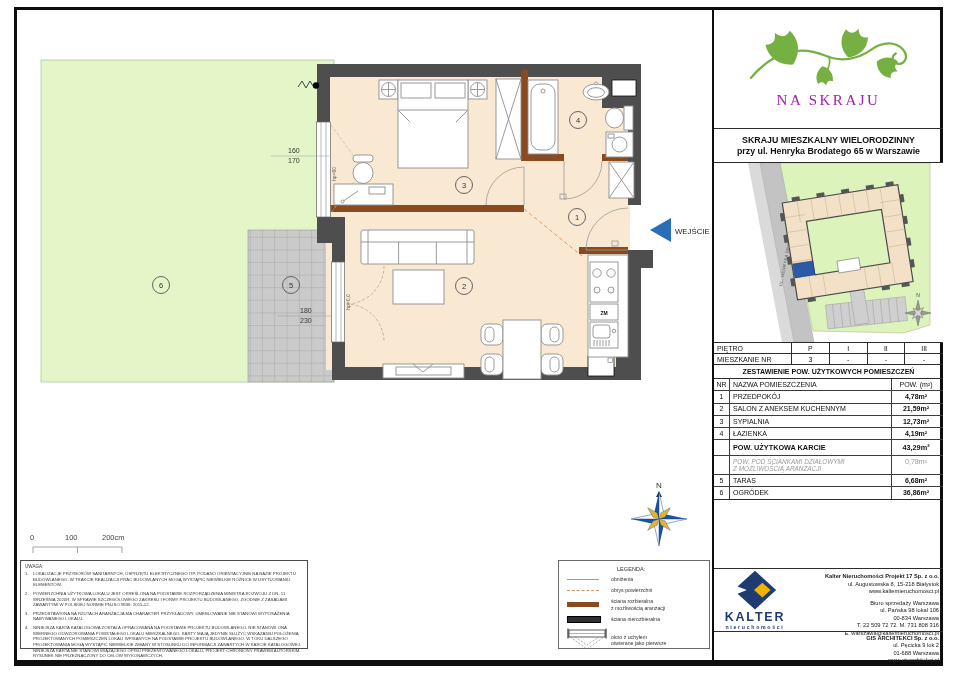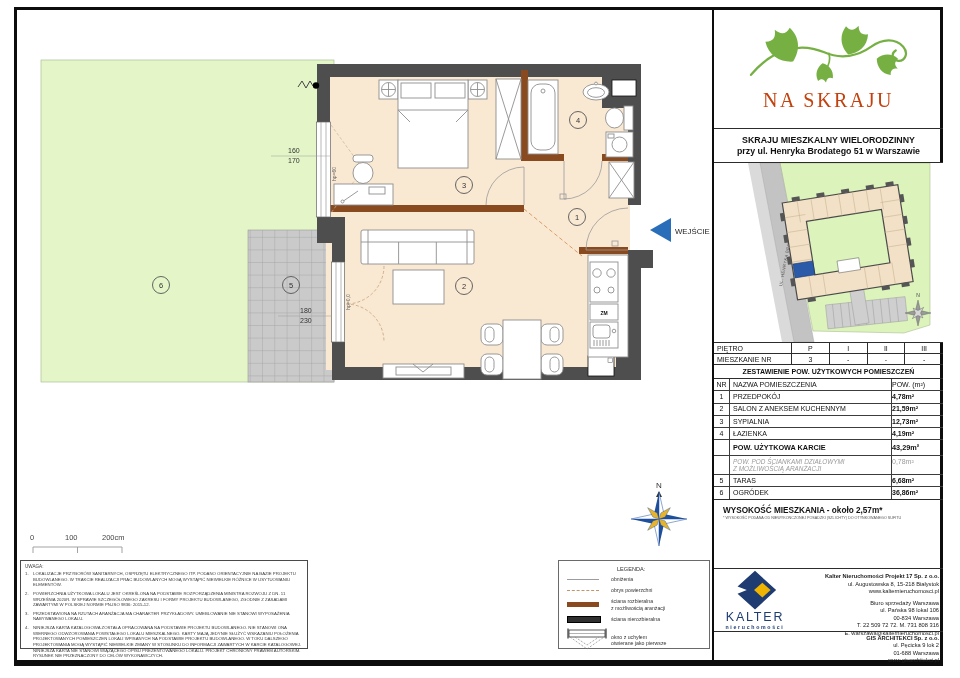--- a/index.html
+++ b/index.html
@@ -23,53 +23,53 @@
   .legend-sym{flex:0 0 46px;display:flex;justify-content:flex-start;padding-left:2px;box-sizing:border-box;}
   .legend-label{font-size:5.2px;line-height:1.2;}
   .sym-line{width:32px;height:0;border-top:1px solid #9c9c9c;}
   .sym-dash{width:32px;height:0;border-top:1.2px dashed #c29468;}
   .sym-brown{width:32px;height:5px;background:#8a4a1f;}
   .sym-dark{width:32px;height:5px;background:#2f2f2f;border:0.5px solid #000;}
 
   
   .rpane{position:absolute;left:714px;top:10px;width:229px;height:655px;}
   .sec-logo{height:118px;border-bottom:1px solid #2c2c2c;display:flex;flex-direction:column;align-items:center;justify-content:center;}
-  .brand-name{font-family:"Liberation Serif",serif;font-size:20px;letter-spacing:2.5px;color:#c2410c;margin-top:1px;}
+  .brand-name{font-family:"Liberation Serif",serif;font-size:15px;letter-spacing:2.5px;color:#a21caf;margin-top:1px;}
   .sec-title{height:33px;border-bottom:1px solid #2c2c2c;display:flex;flex-direction:column;justify-content:center;text-align:center;gap:1px;}
   .title1,.title2{font-size:8.8px;font-weight:bold;color:#111;}
   .sec-map{height:179px;border-bottom:1px solid #2c2c2c;overflow:hidden;}
 
   .floor-table{display:grid;grid-template-columns:78px 1fr 1fr 1fr 1fr;font-size:7px;color:#111;border-bottom:1px solid #2c2c2c;}
   .ft-cell{padding:1.5px 0;border-right:1px solid #2c2c2c;text-align:center;line-height:1;}
   .ft-cell.lbl{text-align:left;padding-left:3px;}
   .ft-cell.last{border-right:none;}
   .ft-cell.r1{border-bottom:1px solid #2c2c2c;}
 
   .zest-header{font-size:7px;font-weight:bold;text-align:center;padding:3px 0;border-bottom:1px solid #2c2c2c;color:#111;}
 
   .area-table{font-size:7px;color:#111;}
   .at-row{display:grid;grid-template-columns:16px 1fr 52px;border-bottom:1px solid #3c3c3c;}
   .at-nr{border-right:1px solid #3c3c3c;text-align:center;padding:1.8px 0;line-height:1.1;}
   .at-name{padding:1.8px 0 1.8px 3px;line-height:1.1;}
-  .at-area{border-left:1px solid #3c3c3c;text-align:left;padding:1.8px 3px 1.8px 0;font-weight:bold;line-height:1.1;}
+  .at-area{border-left:1px solid #3c3c3c;text-align:center;padding:1.8px 3px 1.8px 0;font-weight:bold;line-height:1.1;}
   .at-row.total .at-name{font-weight:bold;font-size:7.3px;padding-top:3.5px;padding-bottom:3.5px;}
   .at-row.total .at-area{font-size:7.3px;padding-top:3.5px;padding-bottom:3.5px;}
   .at-row.partition{color:#9b9b9b;}
   .at-row.partition .at-name{font-style:italic;font-size:6.4px;}
   .at-row.partition .at-area{color:#9b9b9b;font-weight:normal;}
   .at-row.lastrow{border-bottom:1px solid #2c2c2c;}
 
   .height-block{padding:6px 4px 0 9px;}
   .height-label{font-size:8.2px;font-weight:bold;color:#111;}
   .height-note{font-size:3.7px;color:#555;margin-top:1.5px;}
 
   .footer{position:absolute;left:0;bottom:0;width:229px;height:97px;border-top:1px solid #2c2c2c;box-sizing:border-box;display:flex;flex-direction:column;}
   .footer-top{height:62px;display:flex;}
   .flogo{width:82px;display:flex;flex-direction:column;align-items:center;justify-content:center;}
-  .kalter-name{color:#1e3c72;font-weight:normal;font-size:12.5px;letter-spacing:1.8px;line-height:1;margin-top:0;text-align:right;}
+  .kalter-name{color:#1e3c72;font-weight:bold;font-size:12.5px;letter-spacing:1.8px;line-height:1;margin-top:0;text-align:right;}
   .kalter-sub{color:#1e3c72;font-weight:bold;font-size:5.2px;letter-spacing:1.7px;line-height:1.4;}
   .footer-texts{flex:1;text-align:right;padding:4px 4px 0 0;font-size:5.7px;line-height:1.32;color:#222;}
   .fbold{font-weight:bold;}
   .fgap{height:4px;}
   .footer-divider{height:1px;background:#2c2c2c;}
   .footer-bottom{flex:1;text-align:right;padding:3px 4px 0 0;font-size:5.7px;line-height:1.32;color:#222;}
 </style>
 </head>
 <body>
 
@@ -377,21 +377,21 @@
           <use href="#leaf" transform="translate(121,15) rotate(20) scale(1.25)"></use>
           <use href="#leaf" transform="translate(90,50) rotate(170) scale(0.8)"></use>
           <use href="#leaf" transform="translate(157,40) rotate(115) scale(0.95)"></use>
         </g>
       </svg>
       <div class="brand-name">NA SKRAJU</div>
     </div>
 
     <div class="sec-title">
       <div class="title1">SKRAJU MIESZKALNY WIELORODZINNY</div>
-      <div class="title2">przy ul. Henryka Brodatego 51 w Warszawie</div>
+      <div class="title2">przy ul. Henryka Brodatego 65 w Warszawie</div>
     </div>
 
     <div class="sec-map">
       <svg width="229" height="179" viewBox="0 0 229 179">
         <rect x="0" y="0" width="229" height="179" fill="#ffffff"></rect>
         <polygon points="66,0 216,0 216,162 190,170 99,168" fill="#ddf3bc" stroke="#9db37f" stroke-width="0.5"></polygon>
         <polygon points="34,0 52,0 86,179 68,179" fill="#dadada"></polygon>
         <polygon points="46,0 66,0 100,179 80,179" fill="#c3c3c3" stroke="#a5a5a5" stroke-width="0.4"></polygon>
         <text transform="rotate(-79 74 92)" x="74" y="92" font-size="4.2" fill="#555" text-anchor="middle" letter-spacing="0.4">UL. HENRYKA BRODATEGO</text>
 
@@ -521,24 +521,20 @@
           <div class="at-name">TARAS</div>
           <div class="at-area">6,68m²</div>
       </div>
       <div class="at-row lastrow">
         <div class="at-nr">6</div>
           <div class="at-name">OGRÓDEK</div>
           <div class="at-area">36,86m²</div>
       </div>
     </div>
 
-    <div class="height-block">
-      <div class="height-label">WYSOKOŚĆ MIESZKANIA - około 2,57m*</div>
-      <div class="height-note">* WYSOKOŚĆ PODANA OD NIEWYKOŃCZONEJ POSADZKI (SZLICHTY) DO OTYNKOWANEGO SUFITU</div>
-    </div>
 
     <div class="footer">
       <div class="footer-top">
         <div class="flogo">
           <svg width="50" height="46" viewBox="0 0 50 46">
             <polygon points="25,2 48,23 25,44 6,27 16,23 6,19" fill="#1e3c72"></polygon>
             <polygon points="33,15 42,23 33,31 24,23" fill="#f0b400"></polygon>
           </svg>
           <div class="kalter-name">KALTER</div>
           <div class="kalter-sub">nieruchomości</div>

